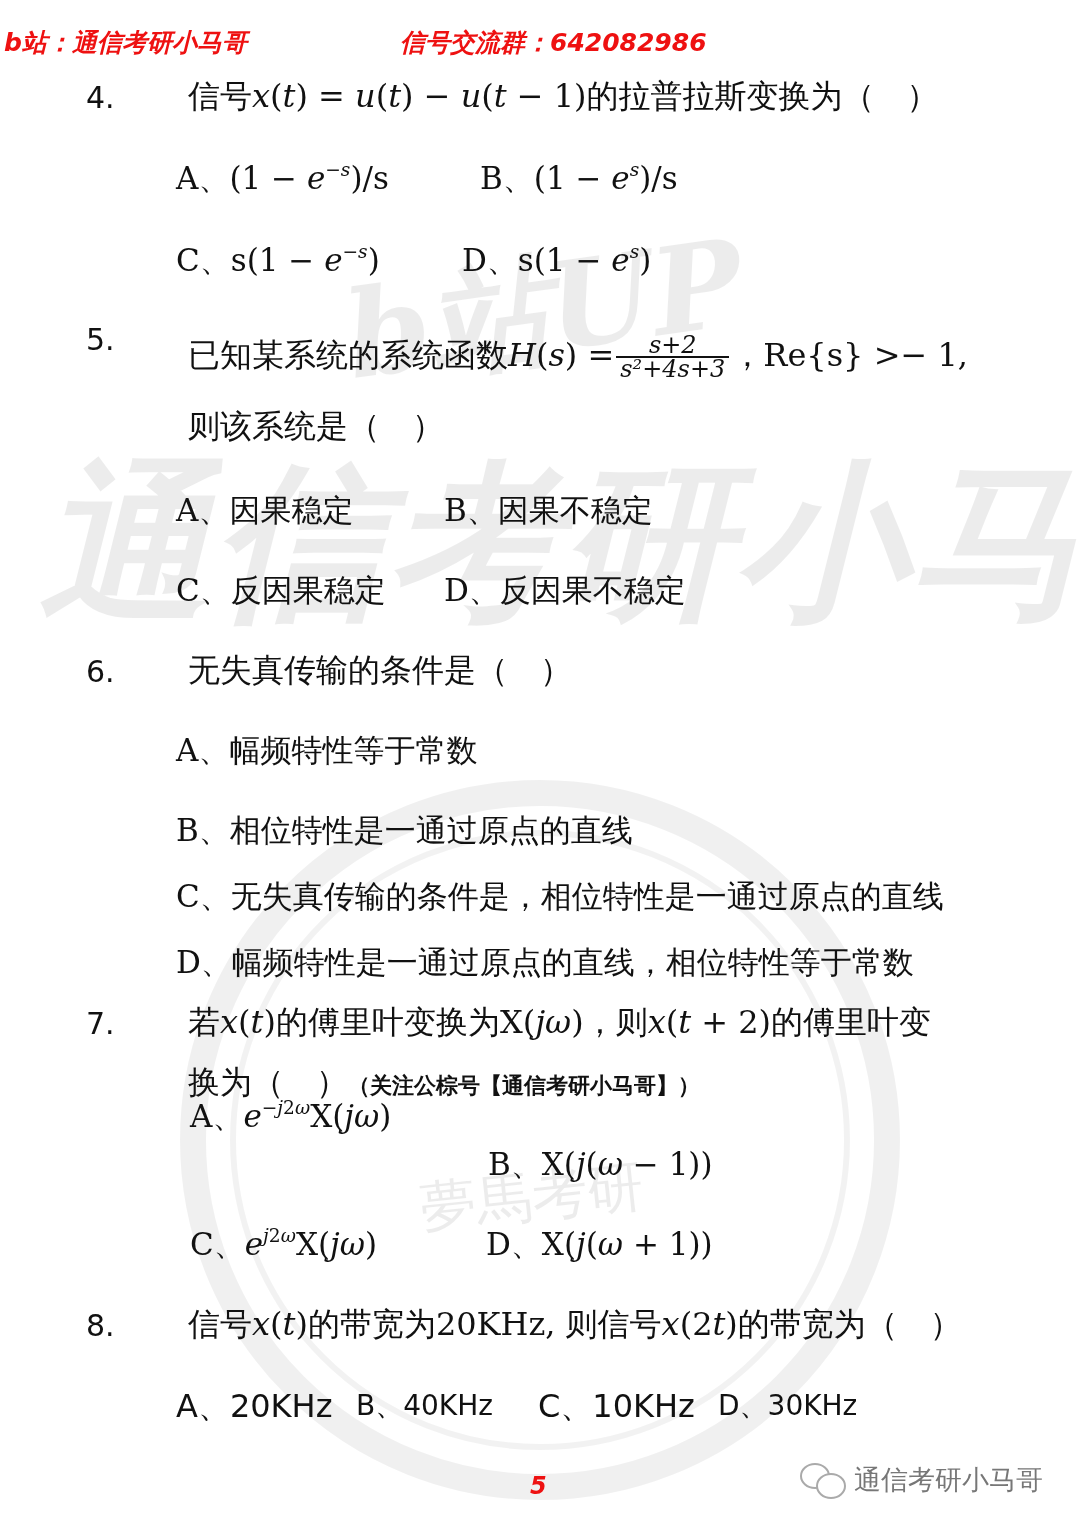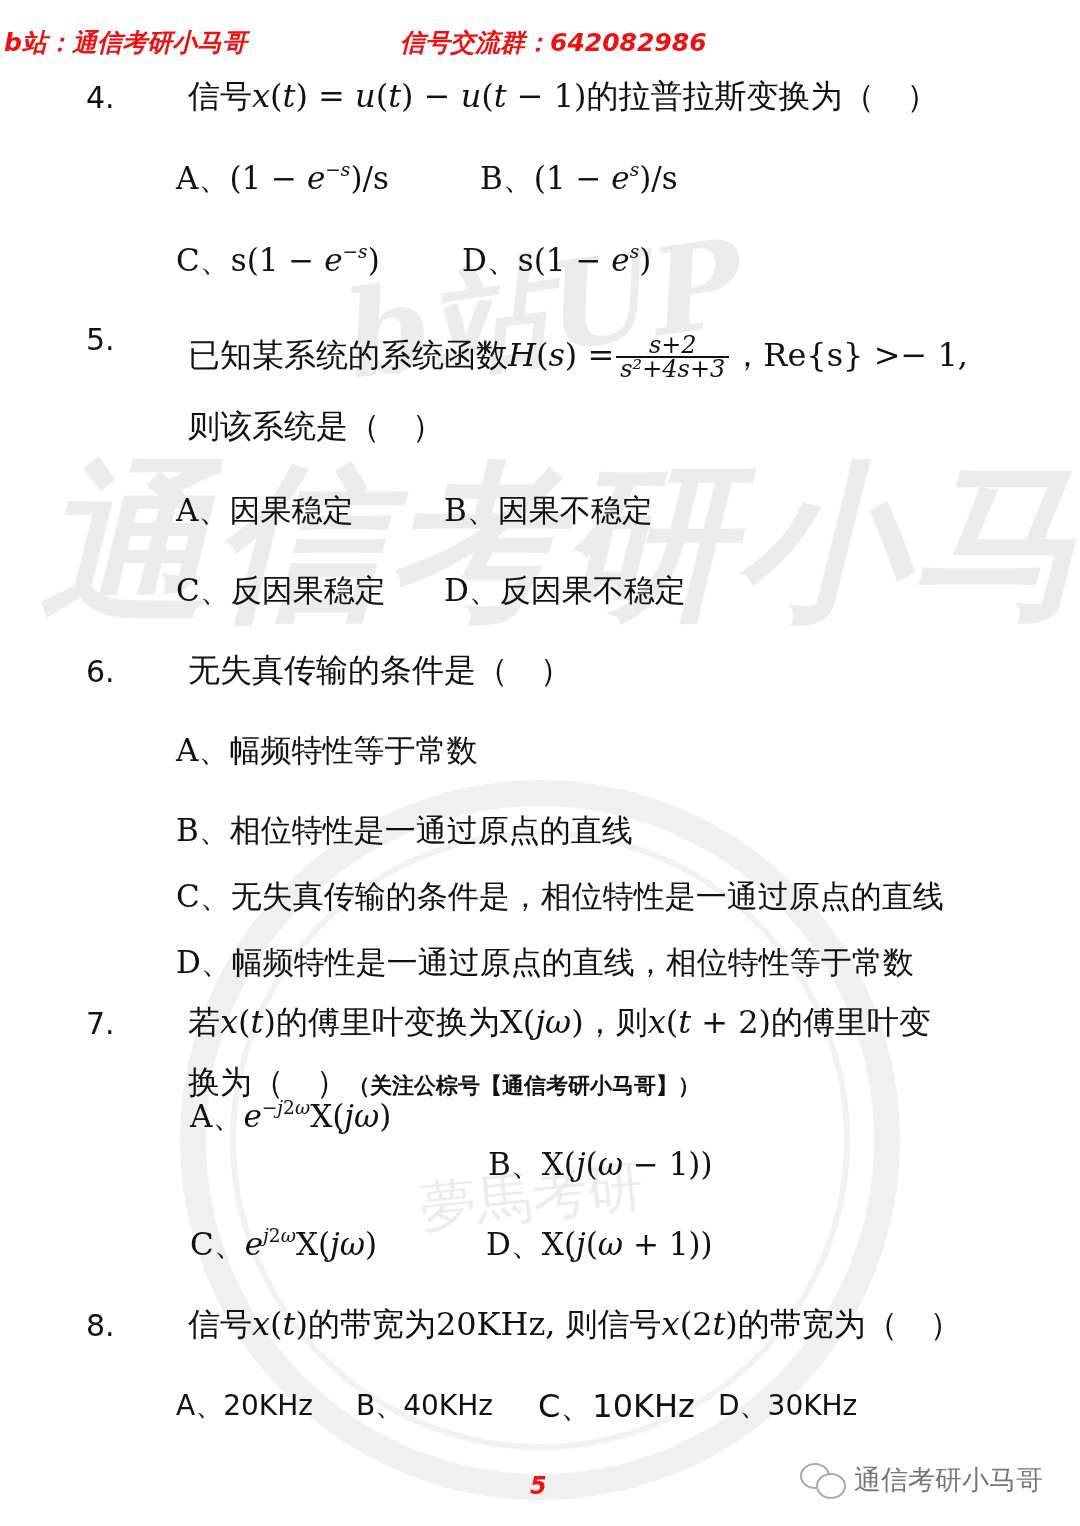--- a/index.html
+++ b/index.html
@@ -95,21 +95,21 @@
   <div class="q txt" style="top:1062px;"><span>换为（　）</span><span class="small">（关注公棕号【通信考研小马哥】）</span></div>
   <div class="opt" style="left:190px; top:1096px;">A、<span class="m">e</span><sup>−<span class="m">j</span>2<span class="m">ω</span></sup>X(<span class="m">jω</span>)</div>
   <div class="opt" style="left:488px; top:1144px;">B、X(<span class="m">j</span>(<span class="m">ω</span> − 1))</div>
   <div class="opt" style="left:190px; top:1224px;">C、<span class="m">e</span><sup><span class="m">j</span>2<span class="m">ω</span></sup>X(<span class="m">jω</span>)</div>
   <div class="opt" style="left:486px; top:1224px;">D、X(<span class="m">j</span>(<span class="m">ω</span> + 1))</div>
 </div>
 
 <div>
   <div class="q num" style="top:1306px;">8.</div>
   <div class="q txt" style="top:1304px;">信号<span class="m">x</span>(<span class="m">t</span>)的带宽为20KHz, 则信号<span class="m">x</span>(2<span class="m">t</span>)的带宽为（　）</div>
-  <div class="opt" style="left:176px; top:1386px; font-family:'DejaVu Sans', sans-serif; font-size:28px;"><span>A、</span><span>20KHz</span></div>
+  <div class="opt" style="left:176px; top:1386px; font-family:'DejaVu Sans', sans-serif; font-size:32px;"><span>A、</span><span>20KHz</span></div>
   <div class="opt" style="left:356px; top:1386px; font-family:'DejaVu Sans', sans-serif; font-size:28px;"><span>B、</span><span>40KHz</span></div>
   <div class="opt" style="left:538px; top:1386px; font-family:'DejaVu Sans', sans-serif; font-size:32px;"><span>C、</span><span>10KHz</span></div>
   <div class="opt" style="left:718px; top:1386px; font-family:'DejaVu Sans', sans-serif; font-size:28px;"><span>D、</span><span>30KHz</span></div>
 </div>
 
 <div class="pagenum">5</div>
 <div class="wechat">
   <div class="wechat-icon">
       <div class="b1"></div>
       <div class="b2"></div>

